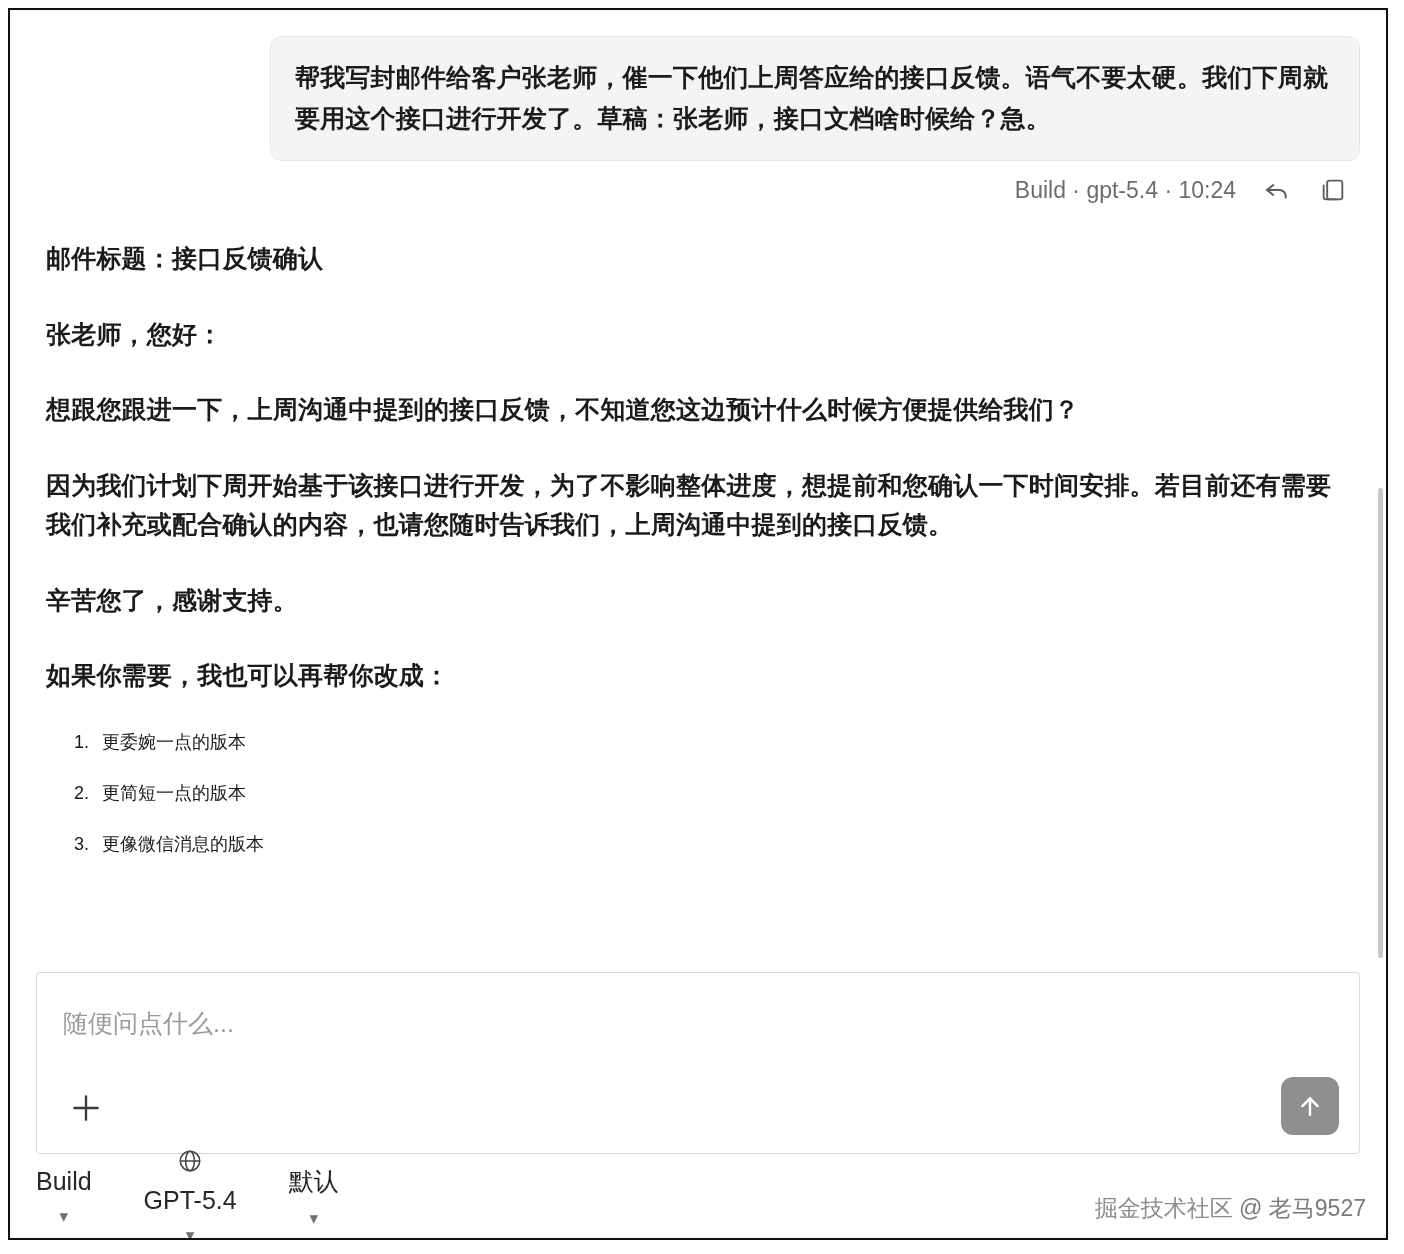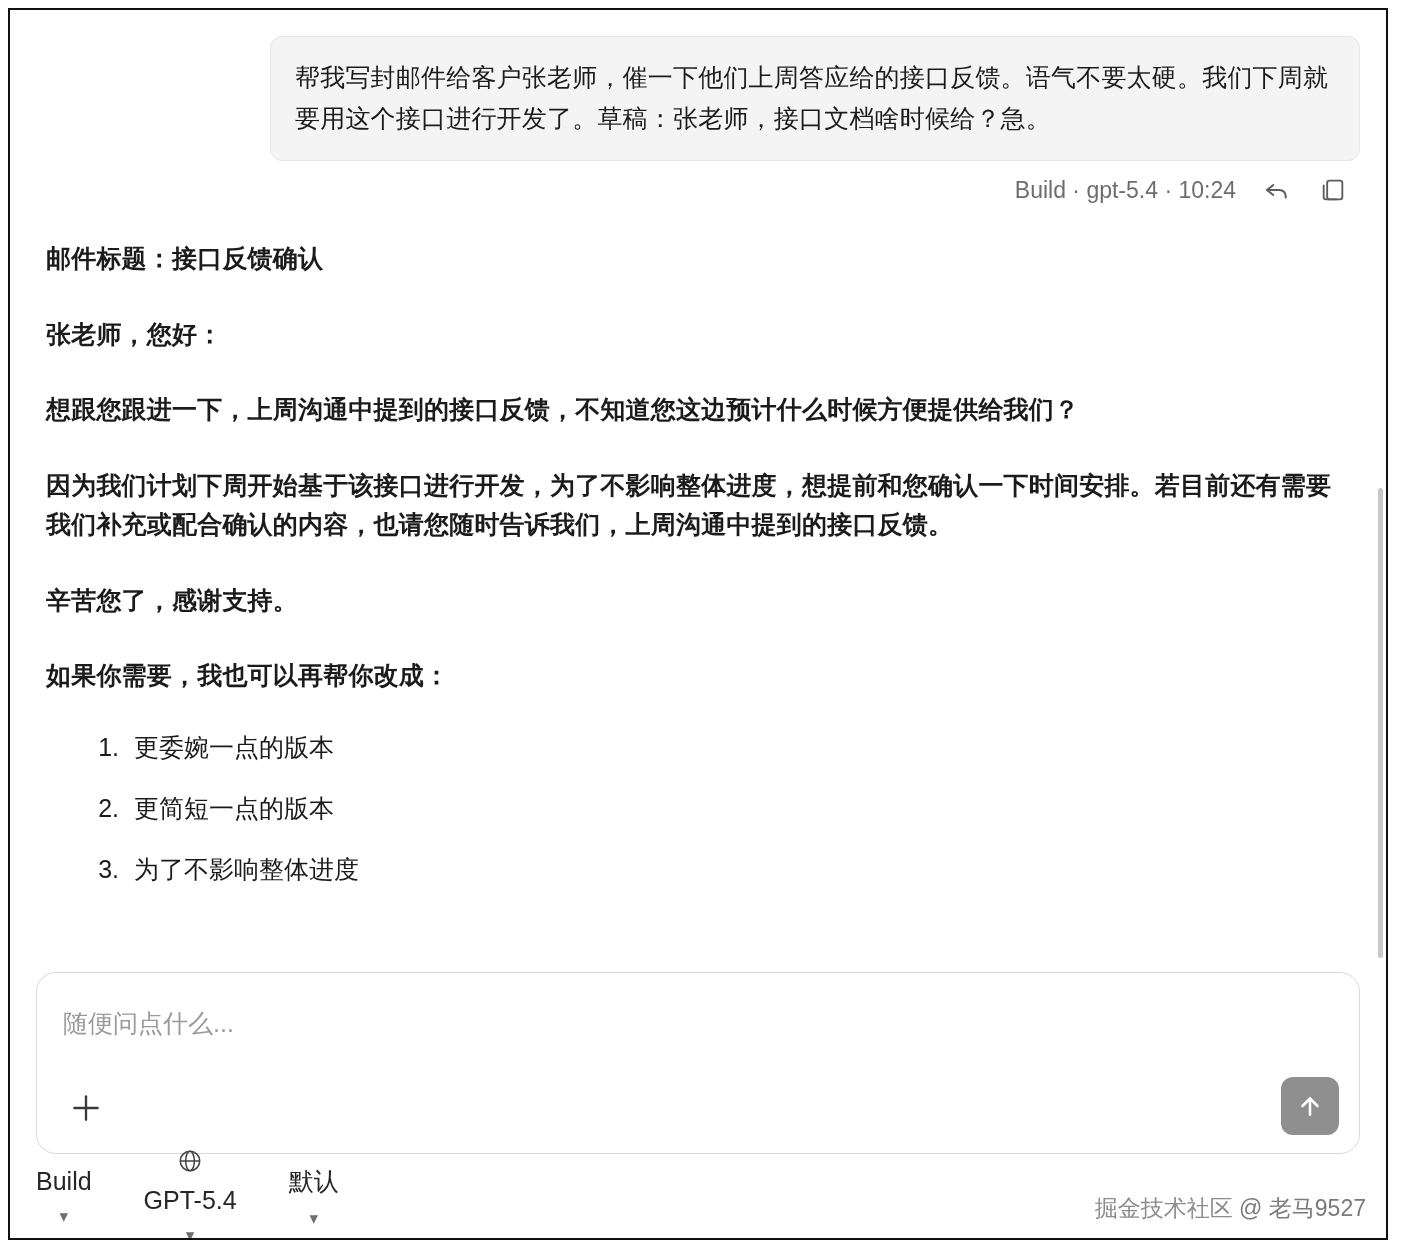--- a/index.html
+++ b/index.html
@@ -43,20 +43,21 @@
   .user-bubble {
     background: #f4f4f4;
     border: 1px solid #e6e6e6;
     border-radius: 12px;
     padding: 20px 24px 22px 24px;
     max-width: 1040px;
     font-size: 25px;
     line-height: 1.62;
     color: #1b1b1b;
     letter-spacing: 0.2px;
+    font-weight: bold;
   }
   .meta-row {
     display: flex;
     justify-content: flex-end;
     align-items: center;
     gap: 26px;
     padding: 14px 38px 0 0;
     color: #6d6d6d;
     font-size: 23px;
   }
@@ -85,41 +86,40 @@
   }
   .answer p.tight {
     margin-bottom: 34px;
   }
   .answer ol {
     margin: 0;
     padding-left: 48px;
   }
   .answer ol li {
     margin-bottom: 26px;
-    font-size: 25px;
+    font-size: 18px;
     line-height: 1.4;
     padding-left: 8px;
-    margin-left: 32px;
   }
   .scrollbar {
     position: absolute;
     right: 3px;
     top: 478px;
     width: 5px;
     height: 470px;
     background: #c8c8c8;
     border-radius: 3px;
   }
   
   .composer-wrap {
     padding: 0 26px 0 26px;
   }
   .composer {
     border: 1px solid #d9d9d9;
-    border-radius: 20px;
+    border-radius: 4px;
     height: 182px;
     position: relative;
     box-sizing: border-box;
     background: #fff;
   }
   .composer-placeholder {
     position: absolute;
     left: 26px;
     top: 34px;
     font-size: 25px;
@@ -223,21 +223,21 @@
     <div class="answer">
       <p>邮件标题：接口反馈确认</p>
       <p>张老师，您好：</p>
       <p>想跟您跟进一下，上周沟通中提到的接口反馈，不知道您这边预计什么时候方便提供给我们？</p>
       <p>因为我们计划下周开始基于该接口进行开发，为了不影响整体进度，想提前和您确认一下时间安排。若目前还有需要我们补充或配合确认的内容，也请您随时告诉我们，上周沟通中提到的接口反馈。</p>
       <p>辛苦您了，感谢支持。</p>
       <p class="tight">如果你需要，我也可以再帮你改成：</p>
       <ol>
         <li>更委婉一点的版本</li>
         <li>更简短一点的版本</li>
-        <li>为了不影响整体进度</li>
+        <li>更像微信消息的版本</li>
       </ol>
     </div>
 
     <div class="scrollbar"></div>
   </div>
 
   <div class="composer-wrap">
     <div class="composer">
       <div class="composer-placeholder">随便问点什么...</div>
       <div class="plus-btn">

